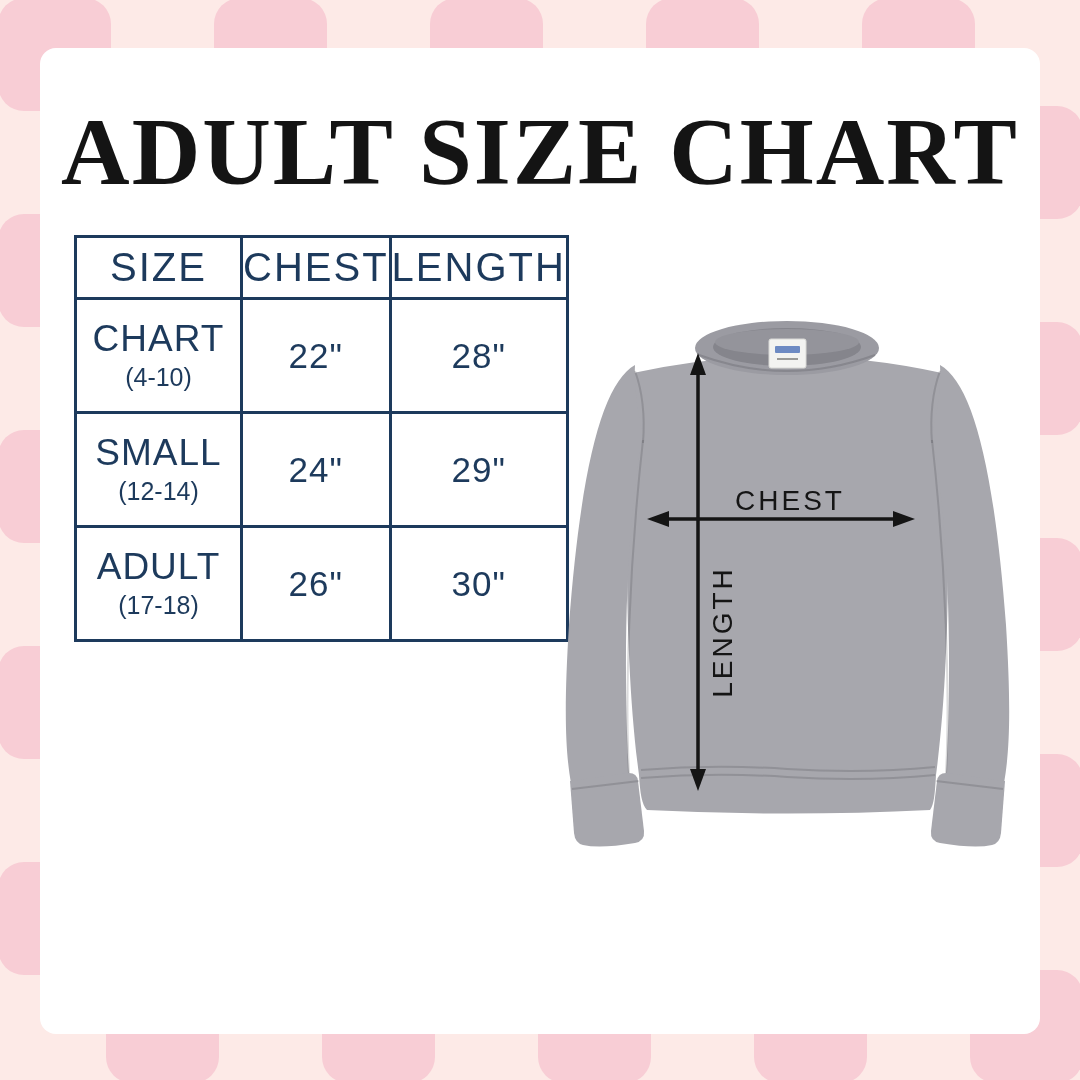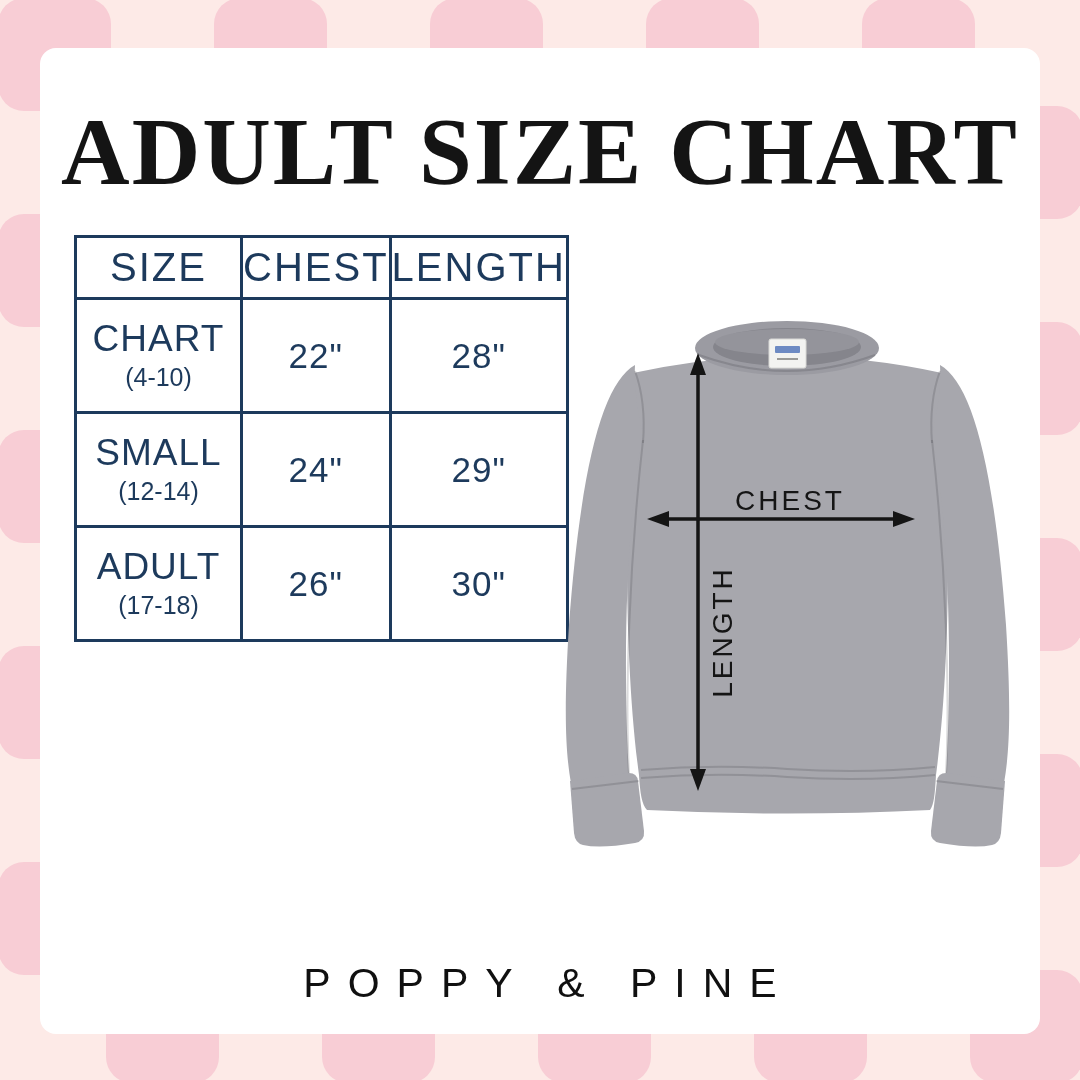--- a/index.html
+++ b/index.html
@@ -218,15 +218,14 @@
         <line class="dim-line" x1="106" y1="204" x2="346" y2="204"></line>
         <polygon class="dim-head" points="92,204 114,196 114,212"></polygon>
         <polygon class="dim-head" points="360,204 338,196 338,212"></polygon>
       </g>
 
       <text class="dim-label" x="235" y="195" text-anchor="middle">CHEST</text>
       <text class="dim-label" x="177" y="317" text-anchor="middle" transform="rotate(-90 177 317)">LENGTH</text>
     </svg>
   </div>
 
-  <div class="brand">POPPY &amp; PINE</div>
 
 </div>
 
 </body></html>

